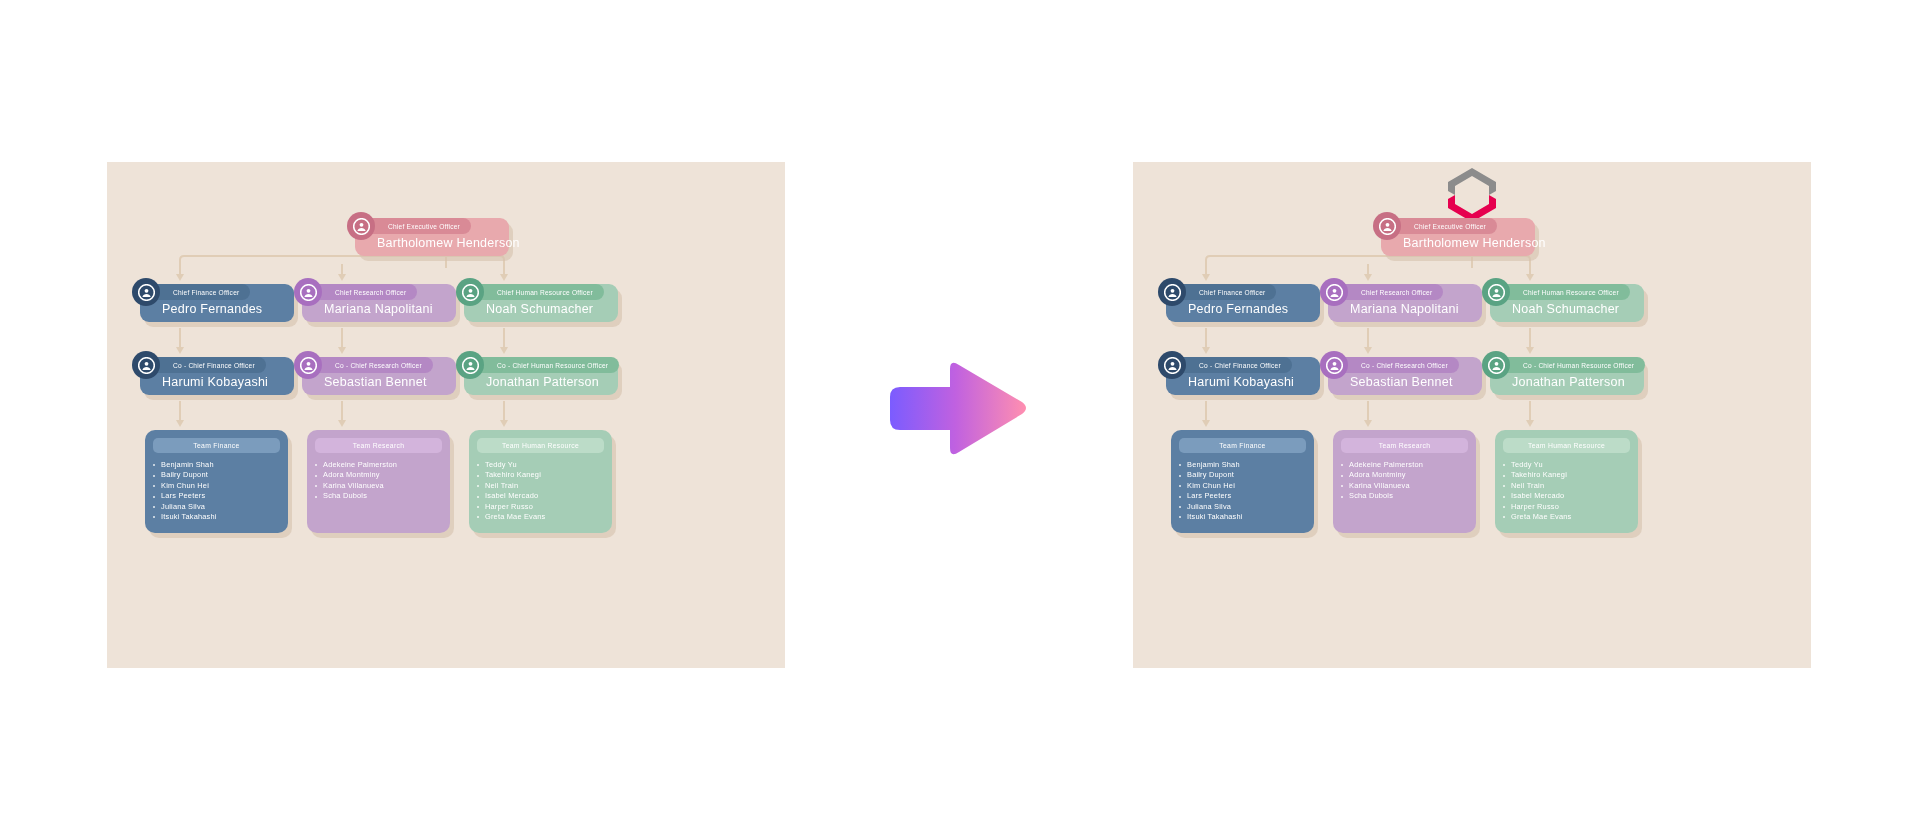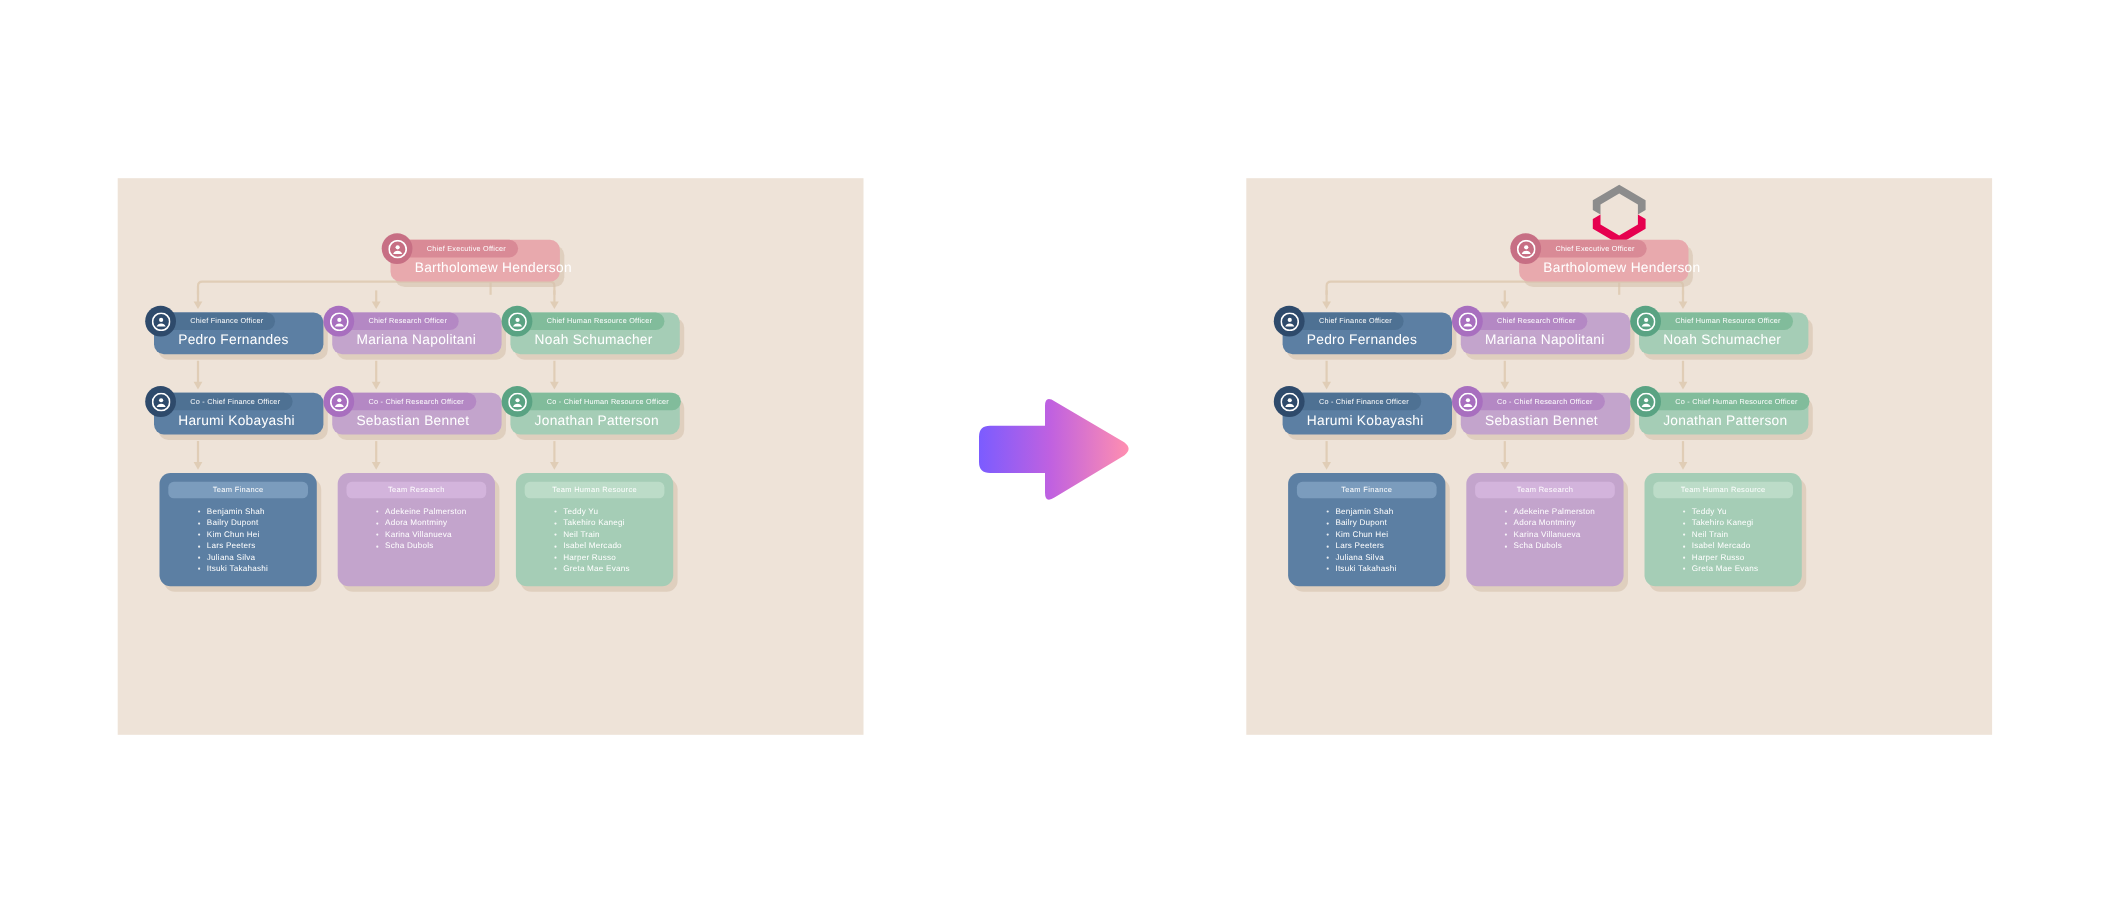--- a/index.html
+++ b/index.html
@@ -109,21 +109,21 @@
     border-radius: 5px;
     display: flex;
     align-items: center;
     justify-content: center;
     color: #ffffff;
     font-size: 6.8px;
     letter-spacing: .3px;
   }
   .team-list {
     list-style: none;
-    margin: 7px 0 0 27px;
+    margin: 7px 0 0 0;
   }
   .team-list li {
     position: relative;
     color: #ffffff;
     font-size: 7.4px;
     line-height: 10.4px;
     letter-spacing: .2px;
     white-space: nowrap;
     padding-left: 8px;
   }

